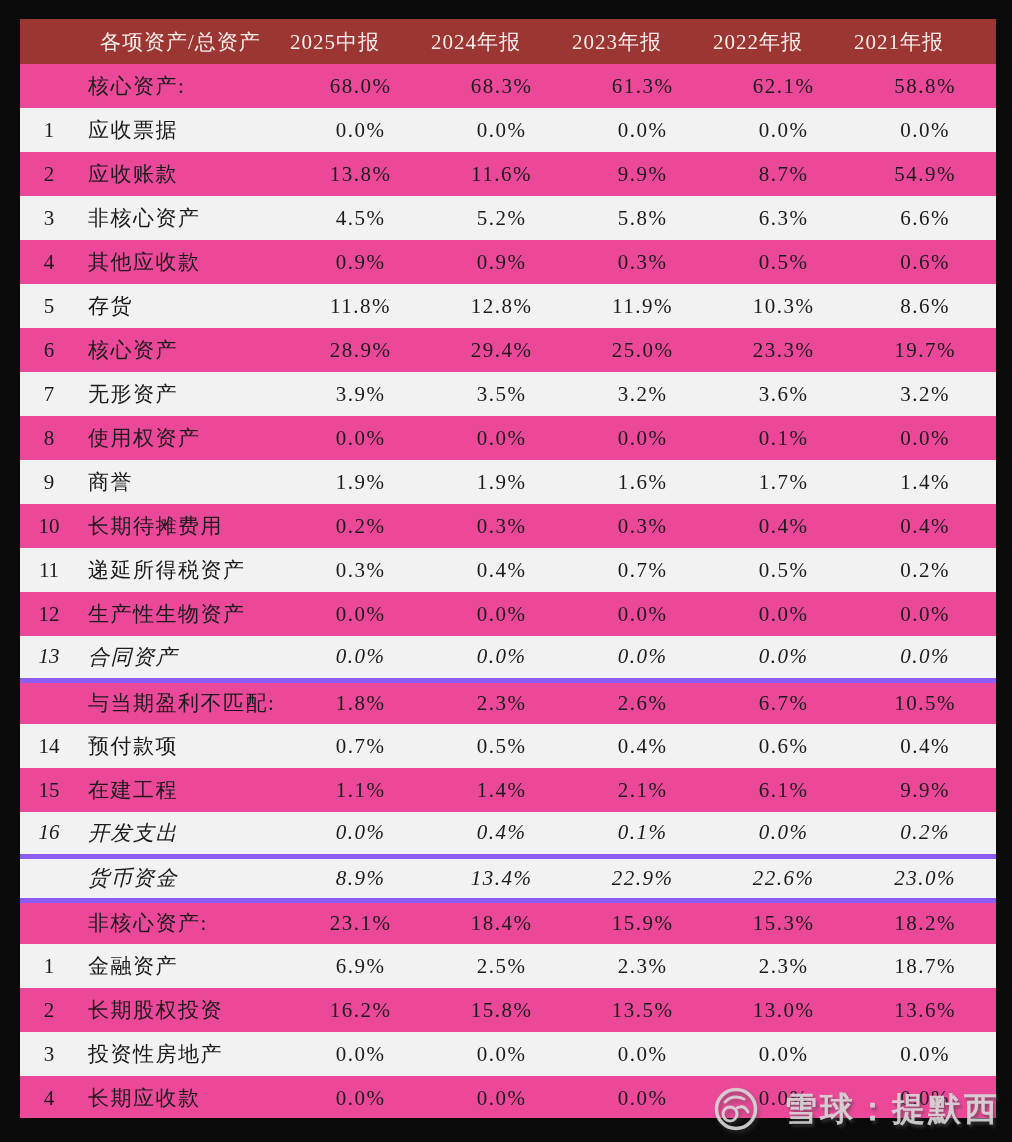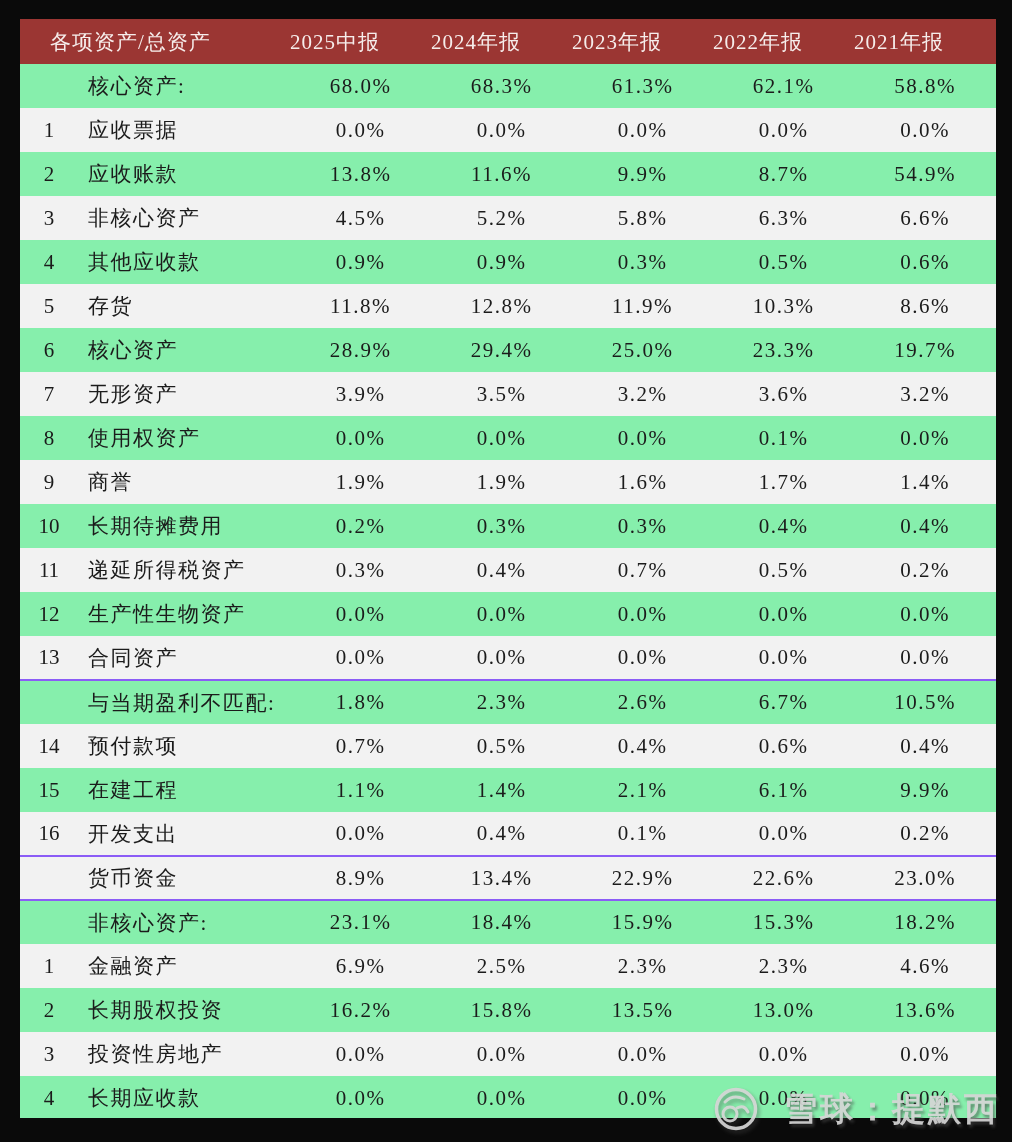--- a/index.html
+++ b/index.html
@@ -29,26 +29,26 @@
   }
   th {
     color: #F6EDEB;
     font-weight: normal;
     font-size: 21px;
     text-align: left;
     letter-spacing: 1px;
   }
   th.title {
     text-align: left;
-    padding-left: 30px;
+    padding-left: 80px;
     margin-top: 40px;
   }
-  tbody tr { height: 44px; background: #86efac; }
+  tbody tr { height: 44px; background: #ec4899; }
   tbody tr.alt { background: #F2F2F2; }
-  tbody tr.divider td { border-bottom: 2px solid #8b5cf6; }
+  tbody tr.divider td { border-bottom: 5px solid #8b5cf6; font-style: italic; }
   td {
     font-size: 21px;
     color: #1B1B1B;
   }
   td.num { text-align: center; }
   td.label { text-align: left; padding-left: 10px; letter-spacing: 1.5px; }
   td.val { text-align: center; letter-spacing: 1.5px; }
   .watermark {
     position: absolute;
     right: 12px; bottom: 10px;
@@ -273,21 +273,21 @@
           <td class="val">15.3%</td>
           <td class="val">18.2%</td>
         </tr>
         <tr class="alt">
           <td class="num">1</td>
           <td class="label">金融资产</td>
           <td class="val">6.9%</td>
           <td class="val">2.5%</td>
           <td class="val">2.3%</td>
           <td class="val">2.3%</td>
-          <td class="val">4.6%</td>
+          <td class="val">18.7%</td>
         </tr>
         <tr class="">
           <td class="num">2</td>
           <td class="label">长期股权投资</td>
           <td class="val">16.2%</td>
           <td class="val">15.8%</td>
           <td class="val">13.5%</td>
           <td class="val">13.0%</td>
           <td class="val">13.6%</td>
         </tr>

